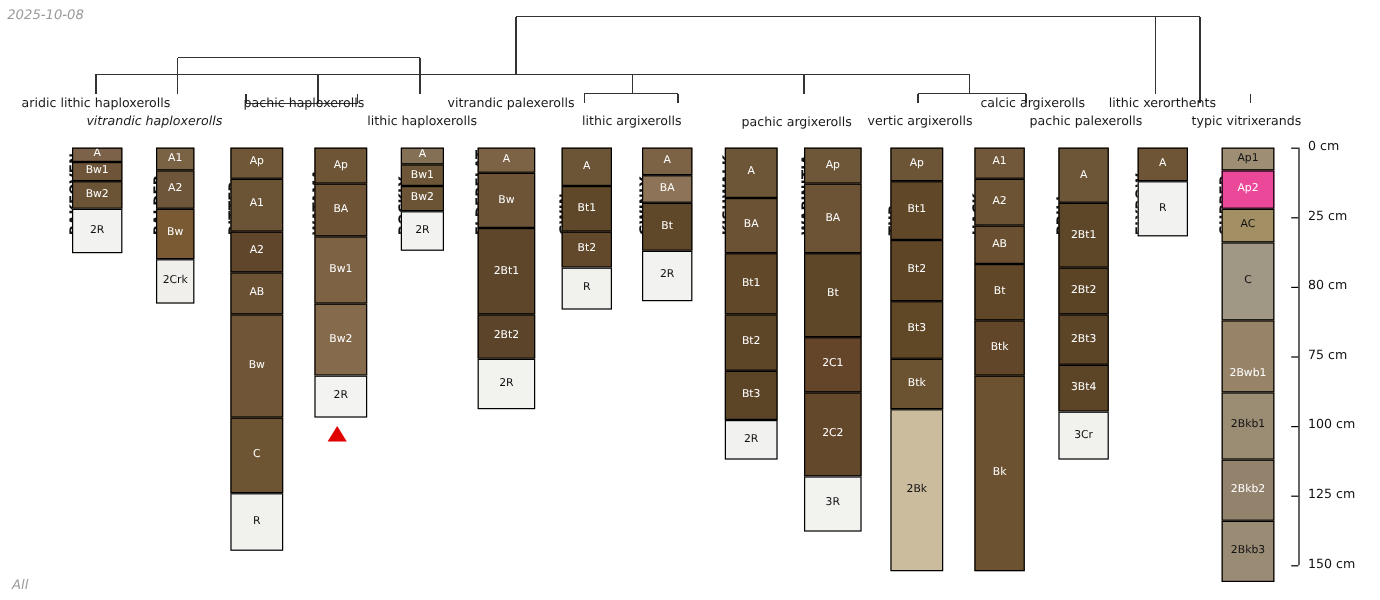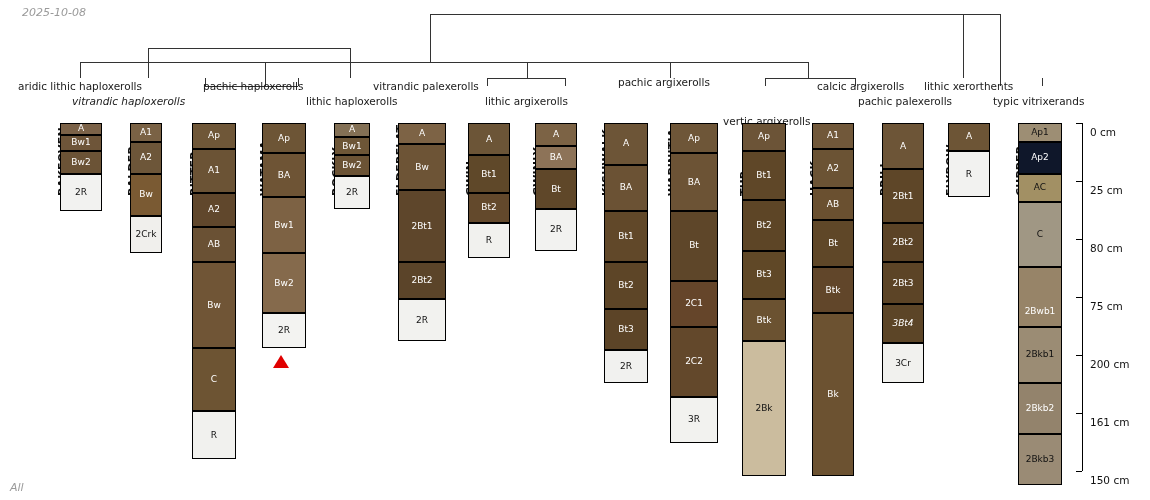--- a/index.html
+++ b/index.html
@@ -20,21 +20,21 @@
     width: 1150px;
     height: 500px;
   }
   .corner-label {
     position: absolute;
     font-style: italic;
     font-size: 11px;
     color: #9a9a9a;
     white-space: nowrap;
   }
-  #date-label { left: 22px; top: 6px; font-style: italic; }
+  #date-label { left: 6px; top: 6px; font-style: italic; }
   #all-label { left: 10px; top: 481px; }
 
   svg#dendro {
     position: absolute;
     left: 0; top: 0;
     width: 1150px;
     height: 500px;
     pointer-events: none;
   }
 
@@ -92,21 +92,20 @@
     position: absolute;
     width: 6px;
     height: 1px;
     background: #000;
   }
   .tick-label {
     position: absolute;
     font-size: 10.5px;
     color: #111;
     white-space: nowrap;
-    margin-top: 10px;
   }
 
   .marker-triangle {
     position: absolute;
     width: 0; height: 0;
     border-left: 8px solid transparent;
     border-right: 8px solid transparent;
     border-bottom: 13px solid #e00000;
   }
 </style>
@@ -147,22 +146,22 @@
       <line x1="1042" y1="86" x2="1042" y2="78" stroke="#333333" stroke-width="1" shape-rendering="crispEdges"></line>
     </svg>
 
   <div id="group-labels">
       <div class="group-label" style="left: 18px; top: 80px;">aridic lithic haploxerolls</div>
       <div class="group-label" style="left: 72px; top: 95px; font-style: italic;">vitrandic haploxerolls</div>
       <div class="group-label" style="left: 203px; top: 80px;">pachic haploxerolls</div>
       <div class="group-label" style="left: 306px; top: 95px;">lithic haploxerolls</div>
       <div class="group-label" style="left: 373px; top: 80px;">vitrandic palexerolls</div>
       <div class="group-label" style="left: 485px; top: 95px;">lithic argixerolls</div>
-      <div class="group-label" style="left: 618px; top: 76px;">pachic argixerolls</div>
-      <div class="group-label" style="left: 723px; top: 95px; margin-top: 20px;">vertic argixerolls</div>
+      <div class="group-label" style="left: 618px; top: 96px;">pachic argixerolls</div>
+      <div class="group-label" style="left: 723px; top: 95px;">vertic argixerolls</div>
       <div class="group-label" style="left: 817px; top: 80px;">calcic argixerolls</div>
       <div class="group-label" style="left: 858px; top: 95px;">pachic palexerolls</div>
       <div class="group-label" style="left: 924px; top: 80px;">lithic xerorthents</div>
       <div class="group-label" style="left: 993px; top: 95px;">typic vitrixerands</div>
     </div>
 
   <div id="profiles">
       <div class="profile" style="left: 0px; top: 0px;">
         <div class="profile-name" style="left: 56px; top: 196px;">BAKEOVEN</div>
         <div class="col" style="left: 60px; top: 123px; width: 42px;">
@@ -415,21 +414,21 @@
           <div class="horizon" style="top: 46.4px; height: 53.36px; width: 42px; background: rgb(94, 70, 40);">
             <span style="color: rgb(255, 255, 255);">2Bt1</span>
           </div>
           <div class="horizon" style="top: 99.76px; height: 39.44px; width: 42px; background: rgb(91, 67, 38);">
             <span style="color: rgb(255, 255, 255);">2Bt2</span>
           </div>
           <div class="horizon" style="top: 139.2px; height: 41.76px; width: 42px; background: rgb(92, 68, 38);">
             <span style="color: rgb(255, 255, 255);">2Bt3</span>
           </div>
           <div class="horizon" style="top: 180.96px; height: 39.44px; width: 42px; background: rgb(92, 69, 39);">
-            <span style="color: rgb(255, 255, 255); font-style: italic;">3Bt4</span>
+            <span style="color: rgb(255, 255, 255);">3Bt4</span>
           </div>
           <div class="horizon" style="top: 220.4px; height: 39.44px; width: 42px; background: rgb(241, 241, 238);">
             <span style="color: rgb(17, 17, 17);">3Cr</span>
           </div>
         </div>
       </div>
       <div class="profile" style="left: 0px; top: 0px;">
         <div class="profile-name" style="left: 944px; top: 196px;">FLYBOW</div>
         <div class="col" style="left: 948px; top: 123px; width: 42px;">
           <div class="horizon" style="top: 0px; height: 27.84px; width: 42px; background: rgb(109, 85, 54);">
@@ -439,21 +438,21 @@
             <span style="color: rgb(17, 17, 17);">R</span>
           </div>
         </div>
       </div>
       <div class="profile" style="left: 0px; top: 0px;">
         <div class="profile-name" style="left: 1014px; top: 196px;">CUPPER</div>
         <div class="col" style="left: 1018px; top: 123px; width: 44px;">
           <div class="horizon" style="top: 0px; height: 18.56px; width: 44px; background: rgb(157, 142, 116);">
             <span style="color: rgb(17, 17, 17);">Ap1</span>
           </div>
-          <div class="horizon" style="top: 18.56px; height: 32.48px; width: 44px; background: #0f172a;">
+          <div class="horizon" style="top: 18.56px; height: 32.48px; width: 44px; background: #ec4899;">
             <span style="color: rgb(255, 255, 255);">Ap2</span>
           </div>
           <div class="horizon" style="top: 51.04px; height: 27.84px; width: 44px; background: rgb(162, 144, 100);">
             <span style="color: rgb(17, 17, 17);">AC</span>
           </div>
           <div class="horizon" style="top: 78.88px; height: 64.96px; width: 44px; background: rgb(160, 151, 132);">
             <span style="color: rgb(17, 17, 17);">C</span>
           </div>
           <div class="horizon" style="top: 143.84px; height: 60.32px; width: 44px; background: rgb(151, 132, 104);">
             <span style="color: rgb(255, 255, 255); margin-top: 29px;">2Bwb1</span>
@@ -476,20 +475,20 @@
       <div class="axis-line" style="left: 1082px; top: 123px; height: 348px;"></div>
       <div class="tick" style="left: 1076px; top: 123px;"></div>
       <div class="tick-label" style="left: 1090px; top: 116px;">0 cm</div>
       <div class="tick" style="left: 1076px; top: 181px;"></div>
       <div class="tick-label" style="left: 1090px; top: 174px;">25 cm</div>
       <div class="tick" style="left: 1076px; top: 239px;"></div>
       <div class="tick-label" style="left: 1090px; top: 232px;">80 cm</div>
       <div class="tick" style="left: 1076px; top: 297px;"></div>
       <div class="tick-label" style="left: 1090px; top: 290px;">75 cm</div>
       <div class="tick" style="left: 1076px; top: 355px;"></div>
-      <div class="tick-label" style="left: 1090px; top: 348px;">200 cm</div>
+      <div class="tick-label" style="left: 1090px; top: 348px;">100 cm</div>
       <div class="tick" style="left: 1076px; top: 413px;"></div>
-      <div class="tick-label" style="left: 1090px; top: 406px;">161 cm</div>
+      <div class="tick-label" style="left: 1090px; top: 406px;">125 cm</div>
       <div class="tick" style="left: 1076px; top: 471px;"></div>
       <div class="tick-label" style="left: 1090px; top: 464px;">150 cm</div>
     </div>
 
 </div>
 
 </body></html>

